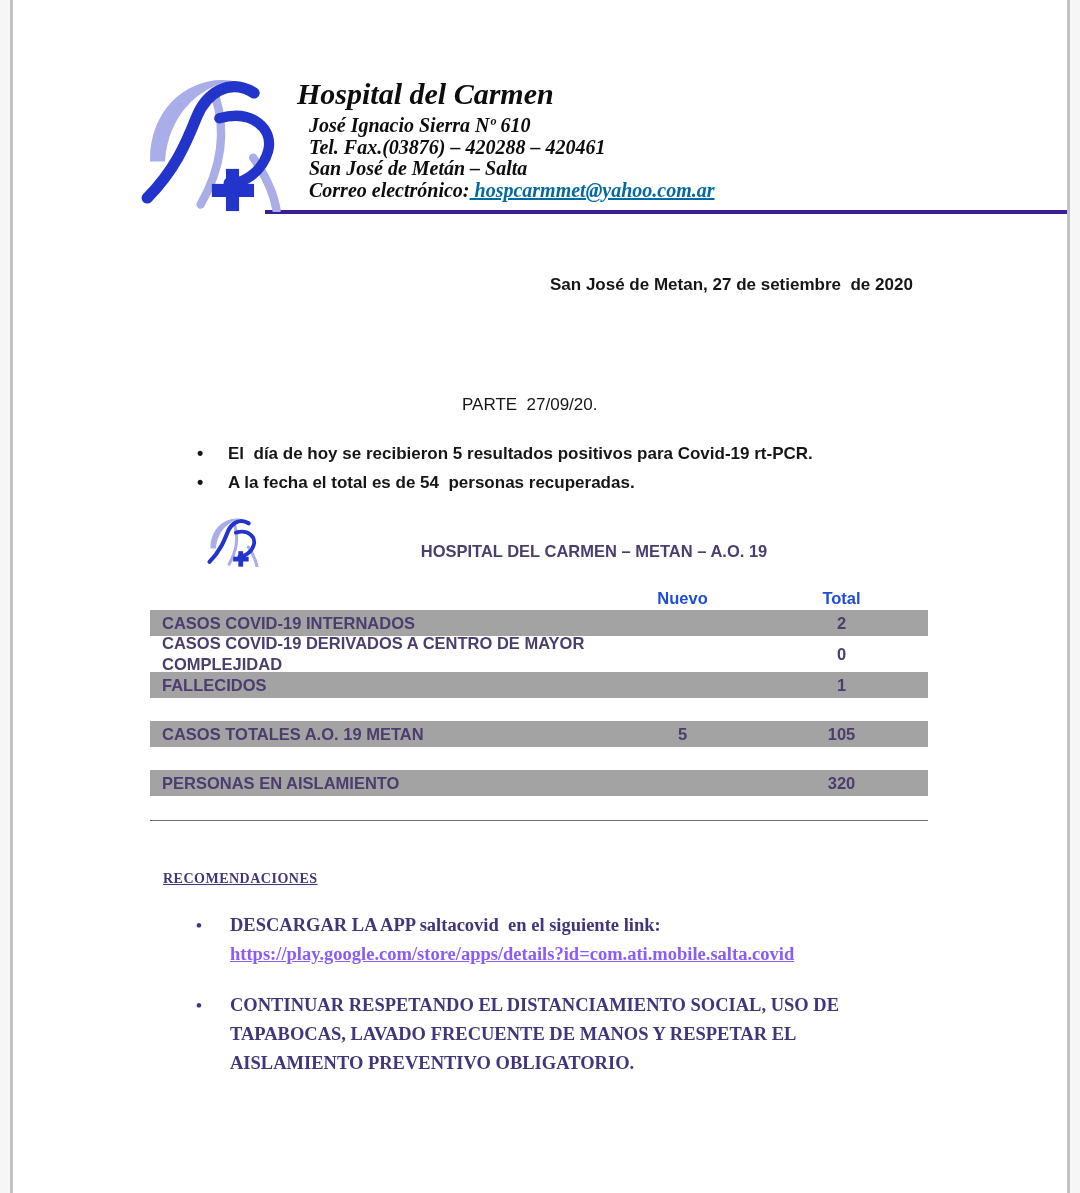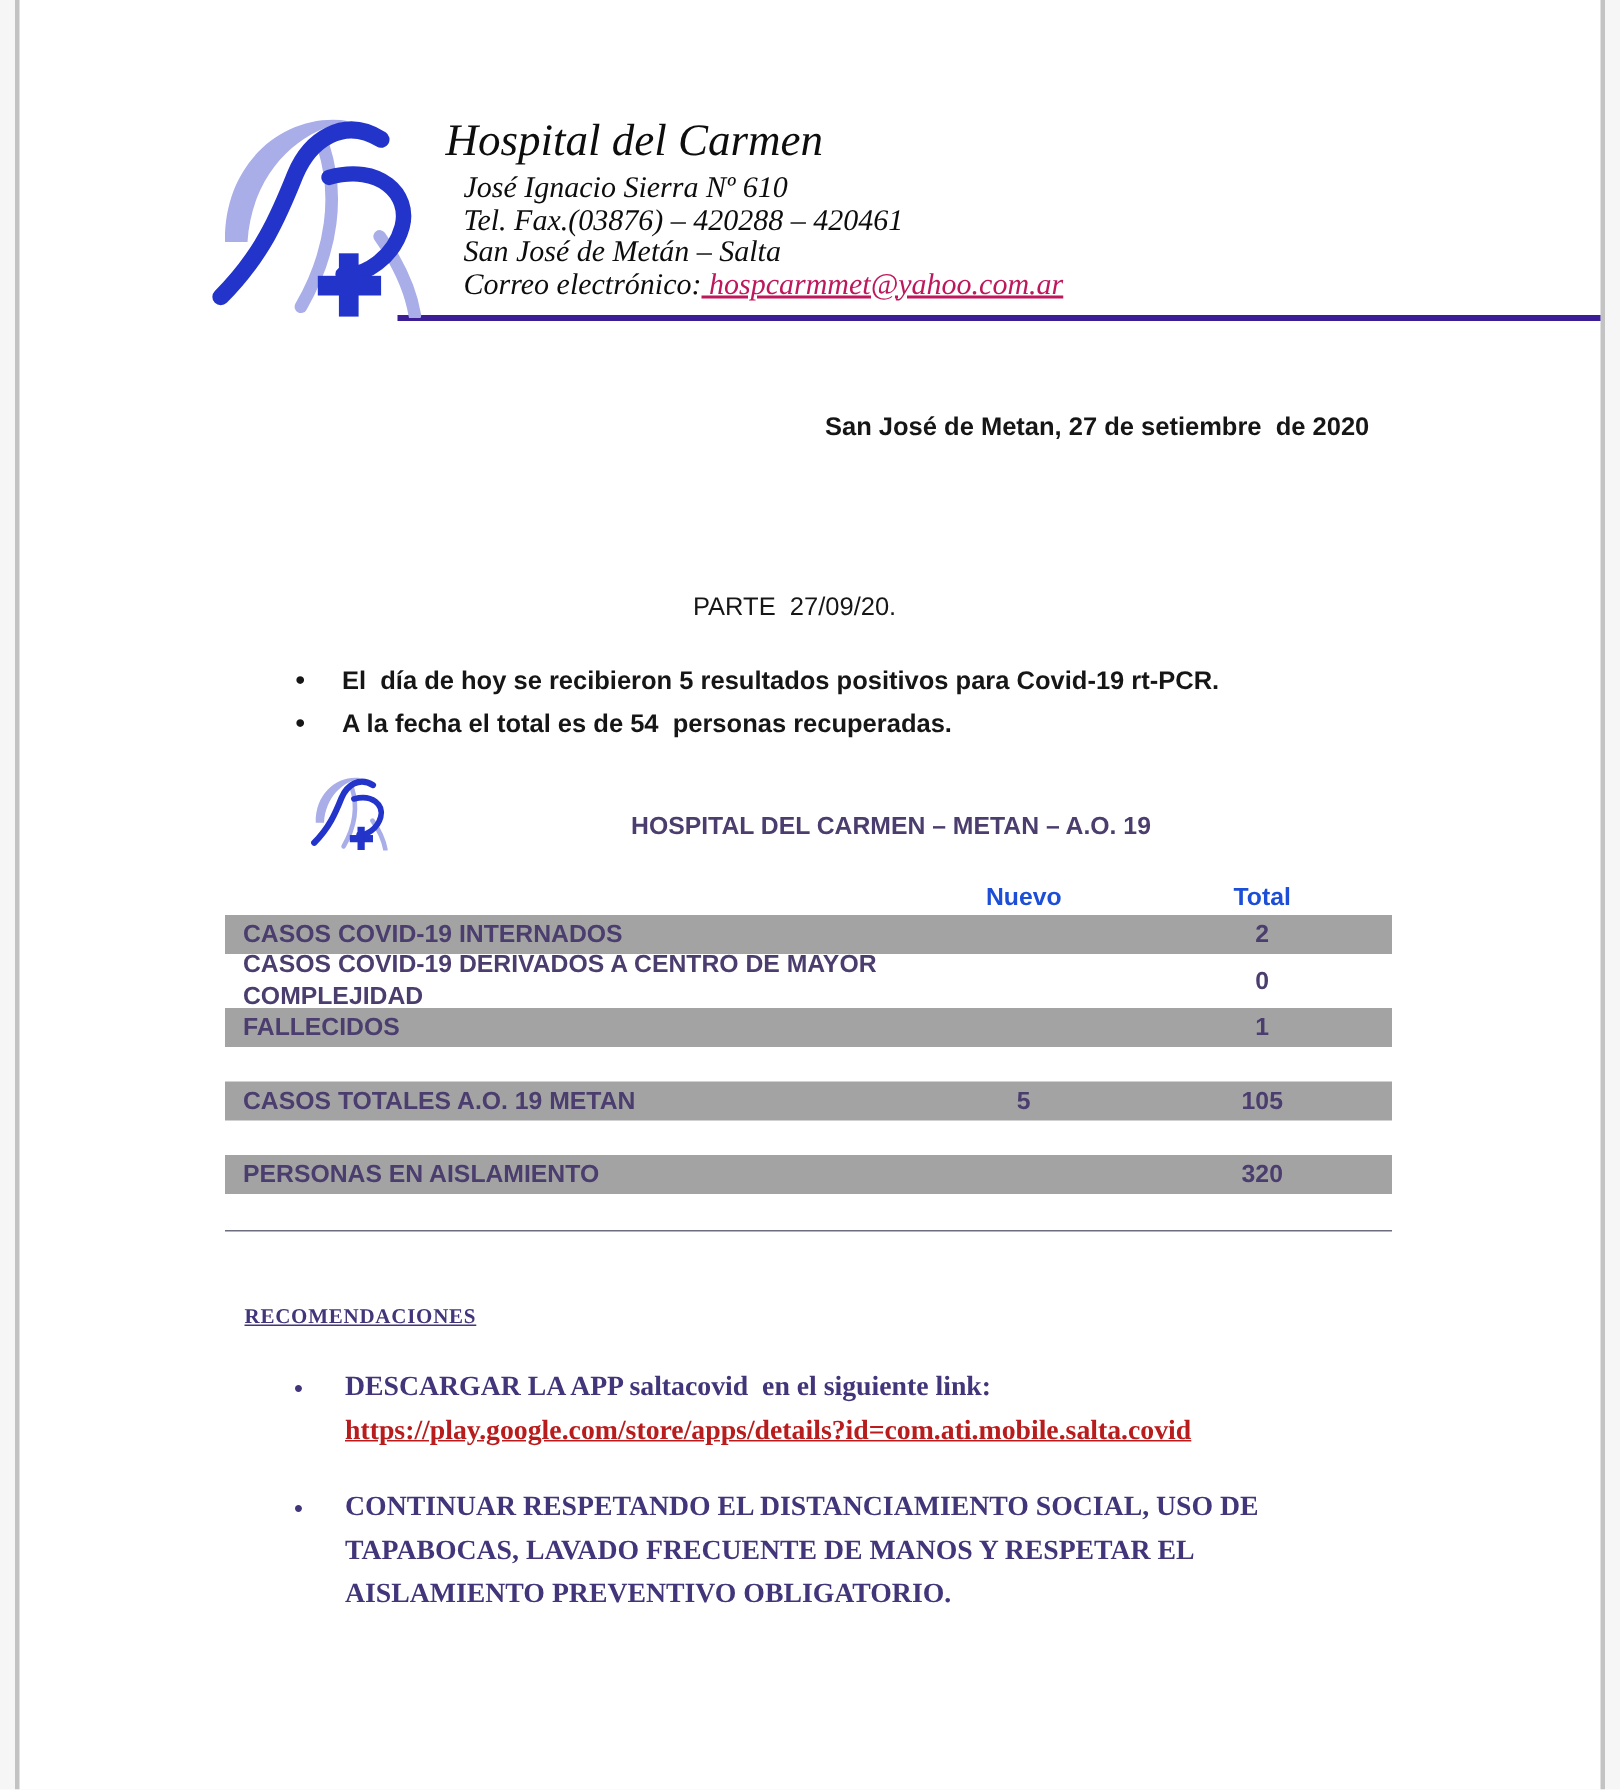--- a/index.html
+++ b/index.html
@@ -8,24 +8,24 @@
 
   .page {
     position:absolute; left:10px; top:0; width:1060px; height:1193px;
     background:#ffffff;
     border-left:3px solid #c3c3c3; border-right:3px solid #c3c3c3;
   }
 
   
   .letterhead { margin:62px 0 0 122px; display:flex; }
   .logo-big { width:150px; height:150px; flex:0 0 150px; }
-  .letterhead-text { margin:16px 0 0 12px; font-family:"Liberation Serif", serif; font-weight:normal; font-style:italic; color:#0d0d0d; }
+  .letterhead-text { margin:16px 0 0 12px; font-family:"Liberation Serif", serif; font-weight:bold; font-style:italic; color:#0d0d0d; }
   .hosp-name { font-size:30px; line-height:32px; margin-bottom:5px; white-space:pre-wrap; }
   .lh-line { font-size:20px; line-height:21.5px; white-space:pre-wrap;margin-left:12px; }
-  .email-link { color:#be185d; text-decoration:underline; cursor:pointer; }
+  .email-link { color:#0369a1; text-decoration:underline; cursor:pointer; }
   .rule { margin:-2px 0 0 252px; width:802px; height:4px; background:#3b1d96; }
 
   
   .date-line { margin:60px 0 0 537px; font-size:17px; font-weight:bold; color:#161616; line-height:21px; white-space:pre-wrap; }
   .report-title { margin:99px 0 0 449px; font-size:17px; font-weight:normal; color:#161616; line-height:21px; white-space:pre-wrap; }
 
   ul.summary-list { margin:28px 0 0 184px; list-style:none; }
   ul.summary-list li { position:relative; padding-left:31px; font-size:17px; font-weight:bold; color:#161616; line-height:22px; white-space:pre-wrap; }
   ul.summary-list li + li { margin-top:7px; }
   ul.summary-list li::before { content:"\2022"; position:absolute; left:0; top:-1px; font-size:18px; }
@@ -53,21 +53,21 @@
   .table-divider { margin:24px 0 0 137px; width:778px; height:0; border-top:1px solid #6d6d80; }
 
   
   .reco-heading { margin:46px 0 0 150px; font-family:"Liberation Serif", serif; font-size:14px; font-weight:bold;
                   color:#42357a; text-decoration:underline; letter-spacing:0.5px; line-height:23px; display:inline-block; }
   ul.reco-list { margin:21px 0 0 179px; list-style:none; }
   ul.reco-list li { position:relative; padding-left:38px; width:720px; font-family:"Liberation Serif", serif;
                     font-size:18.5px; font-weight:bold; color:#42357a; line-height:29px; white-space:pre-wrap; }
   ul.reco-list li + li { margin-top:22px; }
   ul.reco-list li::before { content:"\2022"; position:absolute; left:4px; top:0; font-size:17px; color:#42357a; }
-  .app-link { color:#b91c1c; text-decoration:underline; cursor:pointer; display:inline-block; }
+  .app-link { color:#8b5cf6; text-decoration:underline; cursor:pointer; display:inline-block; }
 </style>
 </head>
 <body>
 
 <svg width="0" height="0" style="position:absolute" aria-hidden="true">
   <defs>
     <g id="logoR">
       <path d="M16,106 C15,47 61,13 104,20 C68,26 35,57 32,106 Z" fill="#a9aee8"></path>
       <path d="M86,38 C97,72 93,112 70,152" stroke="#a9aee8" stroke-width="9" fill="none" stroke-linecap="round"></path>
       <path d="M126,102 C140,122 148,140 151,158" stroke="#a9aee8" stroke-width="9" fill="none" stroke-linecap="round"></path>

